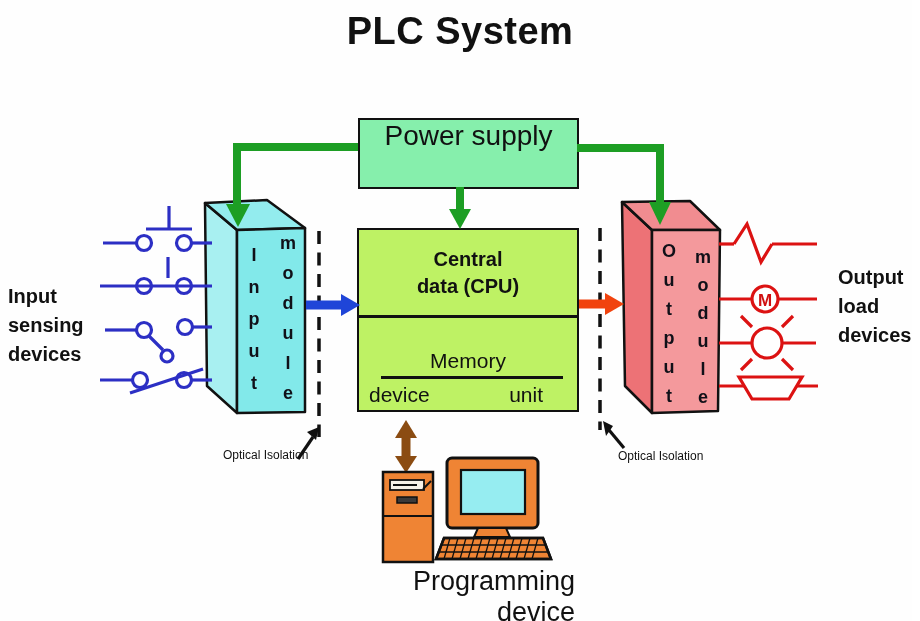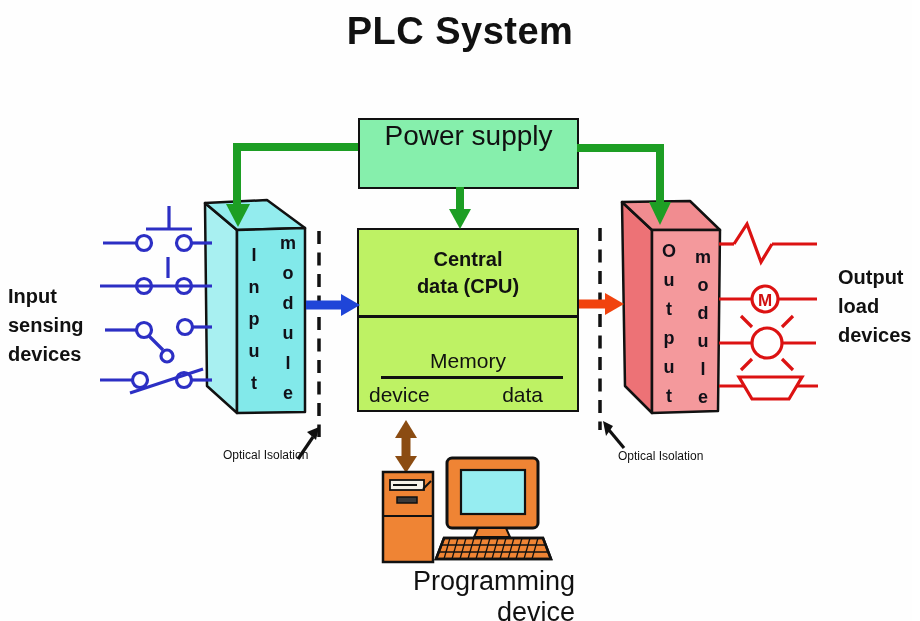--- a/index.html
+++ b/index.html
@@ -63,21 +63,21 @@
   <div id="cpu-box" class="abs">
     <div id="cpu-top">
       <span>Central</span>
       <span>data (CPU)</span>
     </div>
     <div id="cpu-mem">
       <div id="memory-label">Memory</div>
       <div id="memory-line"></div>
       <div id="mem-row">
         <span>device</span>
-        <span>data</span>
+        <span>unit</span>
       </div>
     </div>
   </div>
 
   <svg id="svg-layer" class="abs" width="920" height="621" viewBox="0 0 920 621">
 
     <g stroke="#111" stroke-width="2.5" stroke-linejoin="round">
       <polygon points="205,203 237,230 237,413 207,386" fill="#a8f0f1"></polygon>
       <polygon points="205,203 267,200 305,228 237,230" fill="#93ecee"></polygon>
       <polygon points="237,230 305,228 305,412 237,413" fill="#82e9ea"></polygon>

